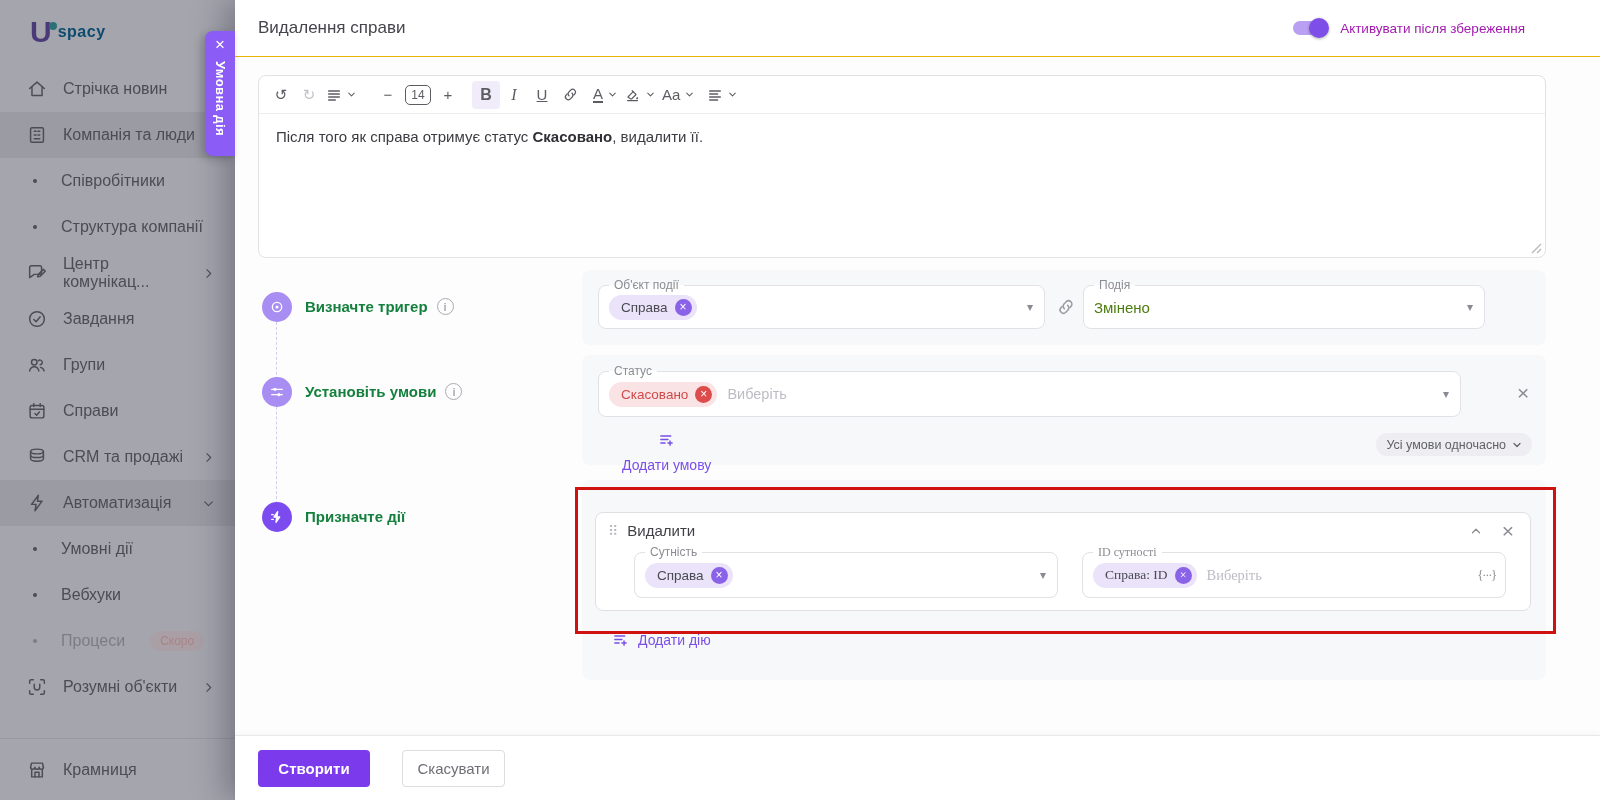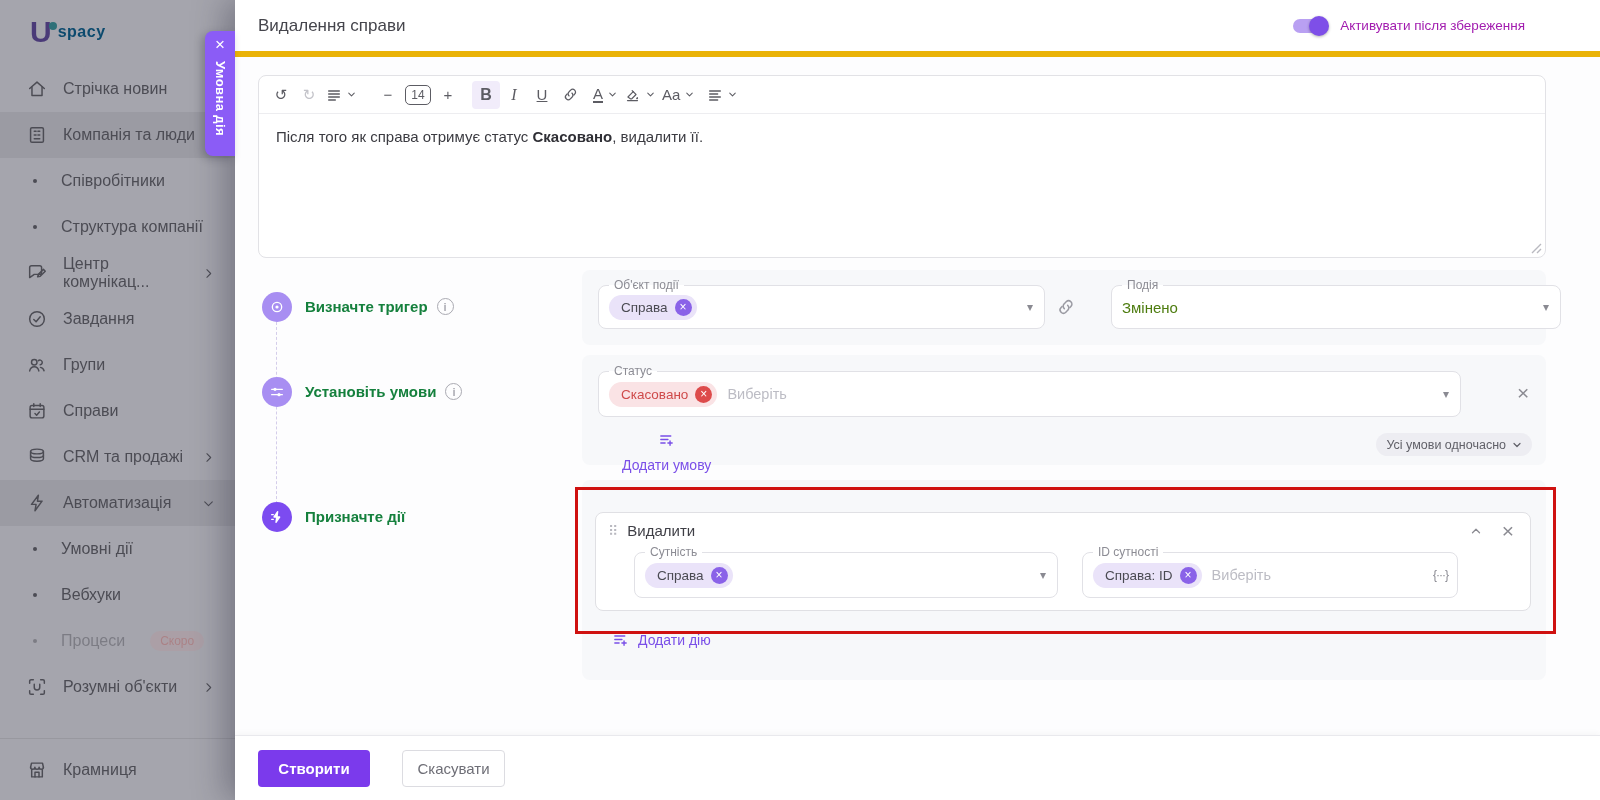--- a/index.html
+++ b/index.html
@@ -24,21 +24,21 @@
   .badge-soon { margin-left:10px; background:rgba(214,120,120,.28); color:#b25858; font-size:12px; padding:3px 10px; border-radius:11px; }
   .nav-item.bottom { margin-top:auto; border-top:1px solid rgba(0,0,0,.08); height:62px; }
 
   
   .overlay-tab { position:absolute; left:205px; top:31px; width:30px; height:125px; background:#8b5cf6; border-radius:8px 0 0 8px; z-index:40; display:flex; flex-direction:column; align-items:center; padding-top:5px; box-shadow:-3px 3px 8px rgba(20,20,40,.25); }
   .overlay-tab .tab-close { color:#fff; font-size:17px; line-height:18px; cursor:pointer; }
   .overlay-tab .tab-label { margin-top:7px; writing-mode:vertical-rl; color:#fff; font-size:13px; font-weight:600; letter-spacing:.4px; }
 
   
   .drawer { position:absolute; left:235px; top:0; width:1365px; height:800px; background:#fdfdfe; box-shadow:-10px 0 30px rgba(35,35,55,.35); }
-  .dr-header { height:57px; display:flex; align-items:center; justify-content:space-between; padding:0 75px 0 23px; border-bottom:6px solid #eab308; background:#fff; }
+  .dr-header { height:57px; display:flex; align-items:center; justify-content:space-between; padding:0 75px 0 23px; border-bottom:1px solid #eab308; background:#fff; }
   .dr-title { font-size:17px; font-weight:500; color:#45454c; }
   .toggle-wrap { display:flex; align-items:center; gap:13px; }
   .toggle { position:relative; width:34px; height:14px; border-radius:7px; background:#b9a0f2; cursor:pointer; }
   .toggle .knob { position:absolute; right:-2px; top:-3px; width:20px; height:20px; border-radius:50%; background:#7e4fe8; box-shadow:0 1px 3px rgba(0,0,0,.3); }
   .toggle-label { font-size:13.5px; color:#a21caf; }
 
   .dr-body { position:absolute; top:57px; bottom:65px; left:0; right:0; padding:18px 54px 0 23px; }
 
   
   .editor { position:relative; width:1288px; height:183px; background:#fff; border:1px solid #e2e2e6; border-radius:8px; }
@@ -402,21 +402,21 @@
                 <span class="chip-x">×</span>
               </span>
             <span class="dd">▾</span>
           </div>
           <span class="link-ic">
               <svg width="20" height="20" viewBox="0 0 24 24" fill="none" stroke="currentColor" stroke-width="1.8" stroke-linecap="round">
                 <path d="M10 14a4 4 0 0 1 0-6l2.2-2.2a4 4 0 0 1 5.7 5.7l-1.2 1.2"></path>
                 <path d="M14 10a4 4 0 0 1 0 6l-2.2 2.2a4 4 0 0 1-5.7-5.7l1.2-1.2"></path>
               </svg>
             </span>
-          <div class="fld" style="left:501px; top:15px; width:450px;margin-left:28px;">
+          <div class="fld" style="left:501px; top:15px; width:402px;">
             <span class="fld-label">Подія</span>
             <span class="fld-value">Змінено</span>
             <span class="dd">▾</span>
           </div>
         </div>
       </div>
 
       <div class="sec" style="height:110px;">
         <div class="sec-left">
           <span class="sec-ic g1">
@@ -485,21 +485,21 @@
               </span>
             </div>
             <div class="fld" style="left:38px; top:39px; width:424px; height:46px;">
               <span class="fld-label" style="background:linear-gradient(180deg,#ffffff 52%,#ffffff 52%);">Сутність</span>
               <span class="chip purple">
                   <span>Справа</span>
                   <span class="chip-x">×</span>
                 </span>
               <span class="dd">▾</span>
             </div>
-            <div class="fld" style="left:486px; top:39px; width:376px; height:46px; padding-right:44px;">
+            <div class="fld" style="left:486px; top:39px; width:424px; height:46px; padding-right:44px;font-family:Liberation Serif, serif;">
               <span class="fld-label" style="background:linear-gradient(180deg,#ffffff 52%,#ffffff 52%);">ID сутності</span>
               <span class="chip purple">
                   <span>Справа: ID</span>
                   <span class="chip-x">×</span>
                 </span>
               <span class="placeholder">Виберіть</span>
               <span class="braces">{···}</span>
             </div>
           </div>
 

